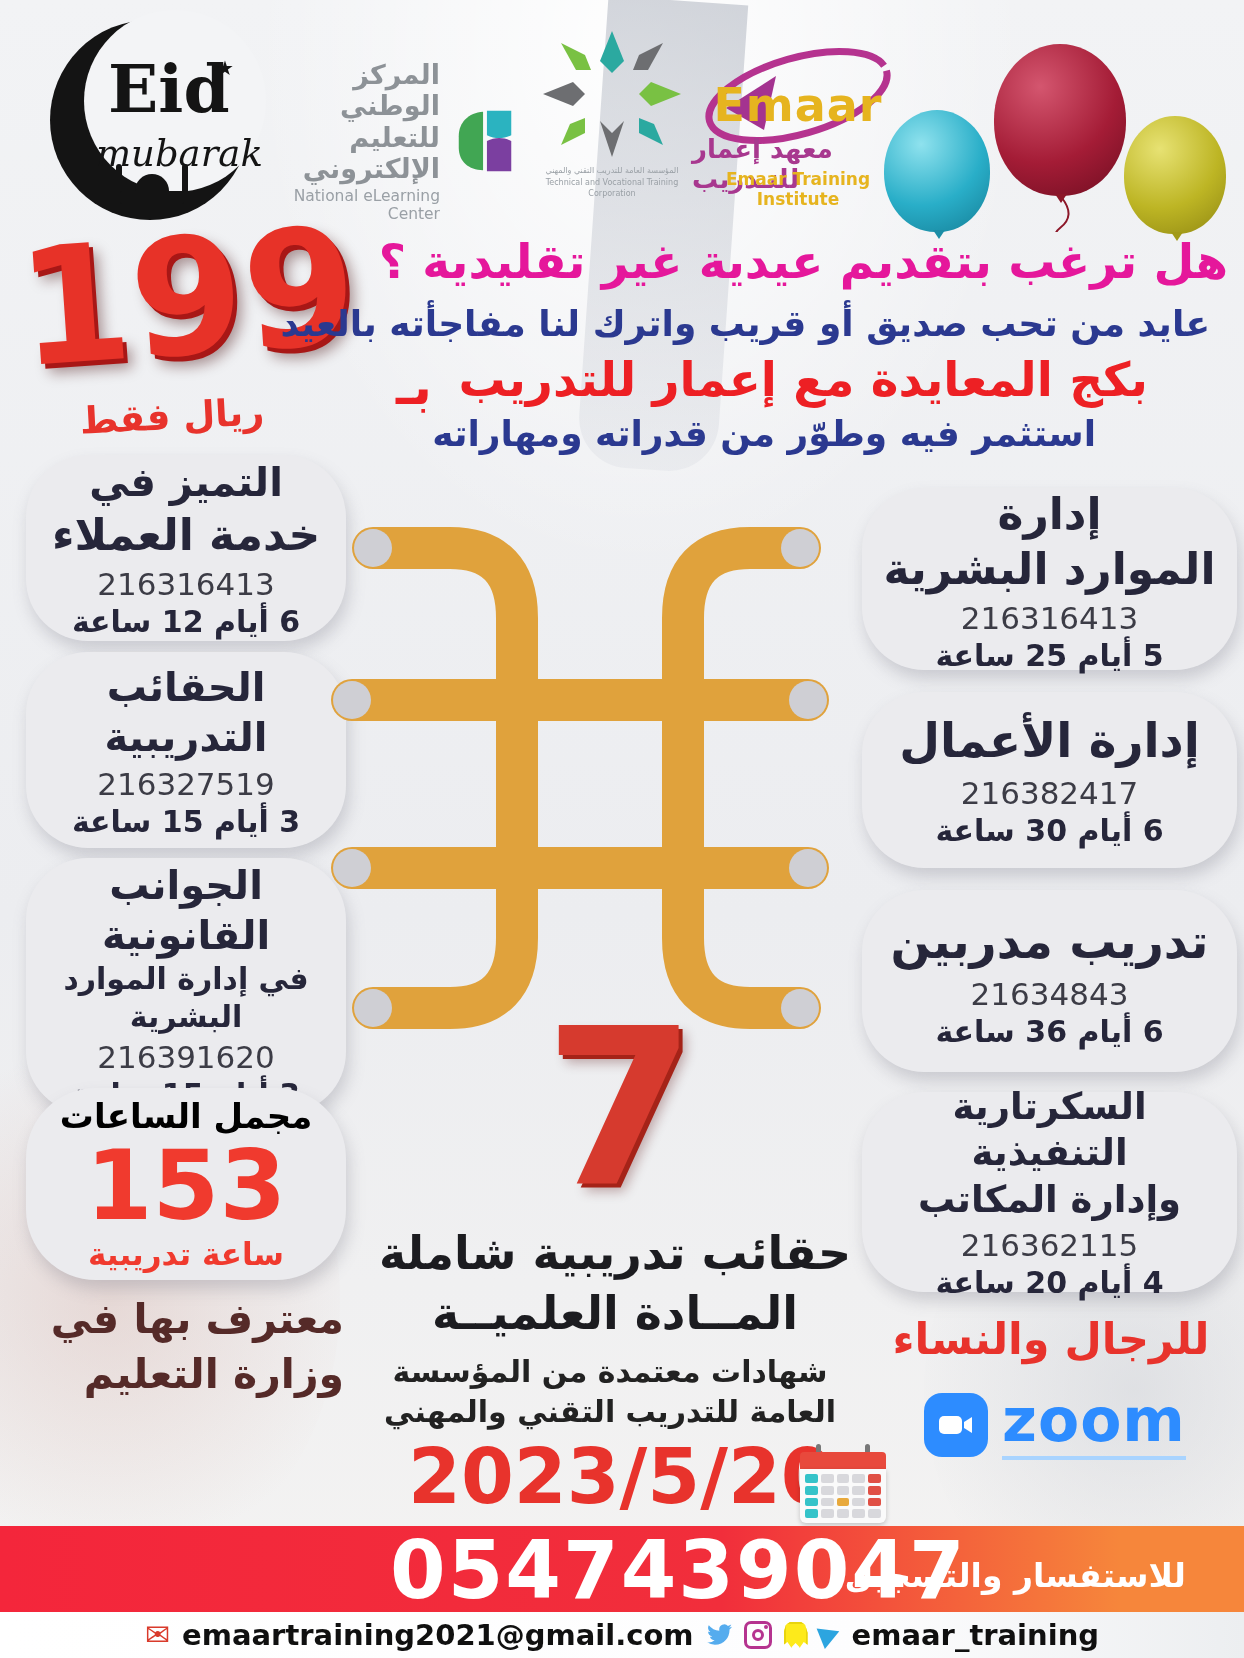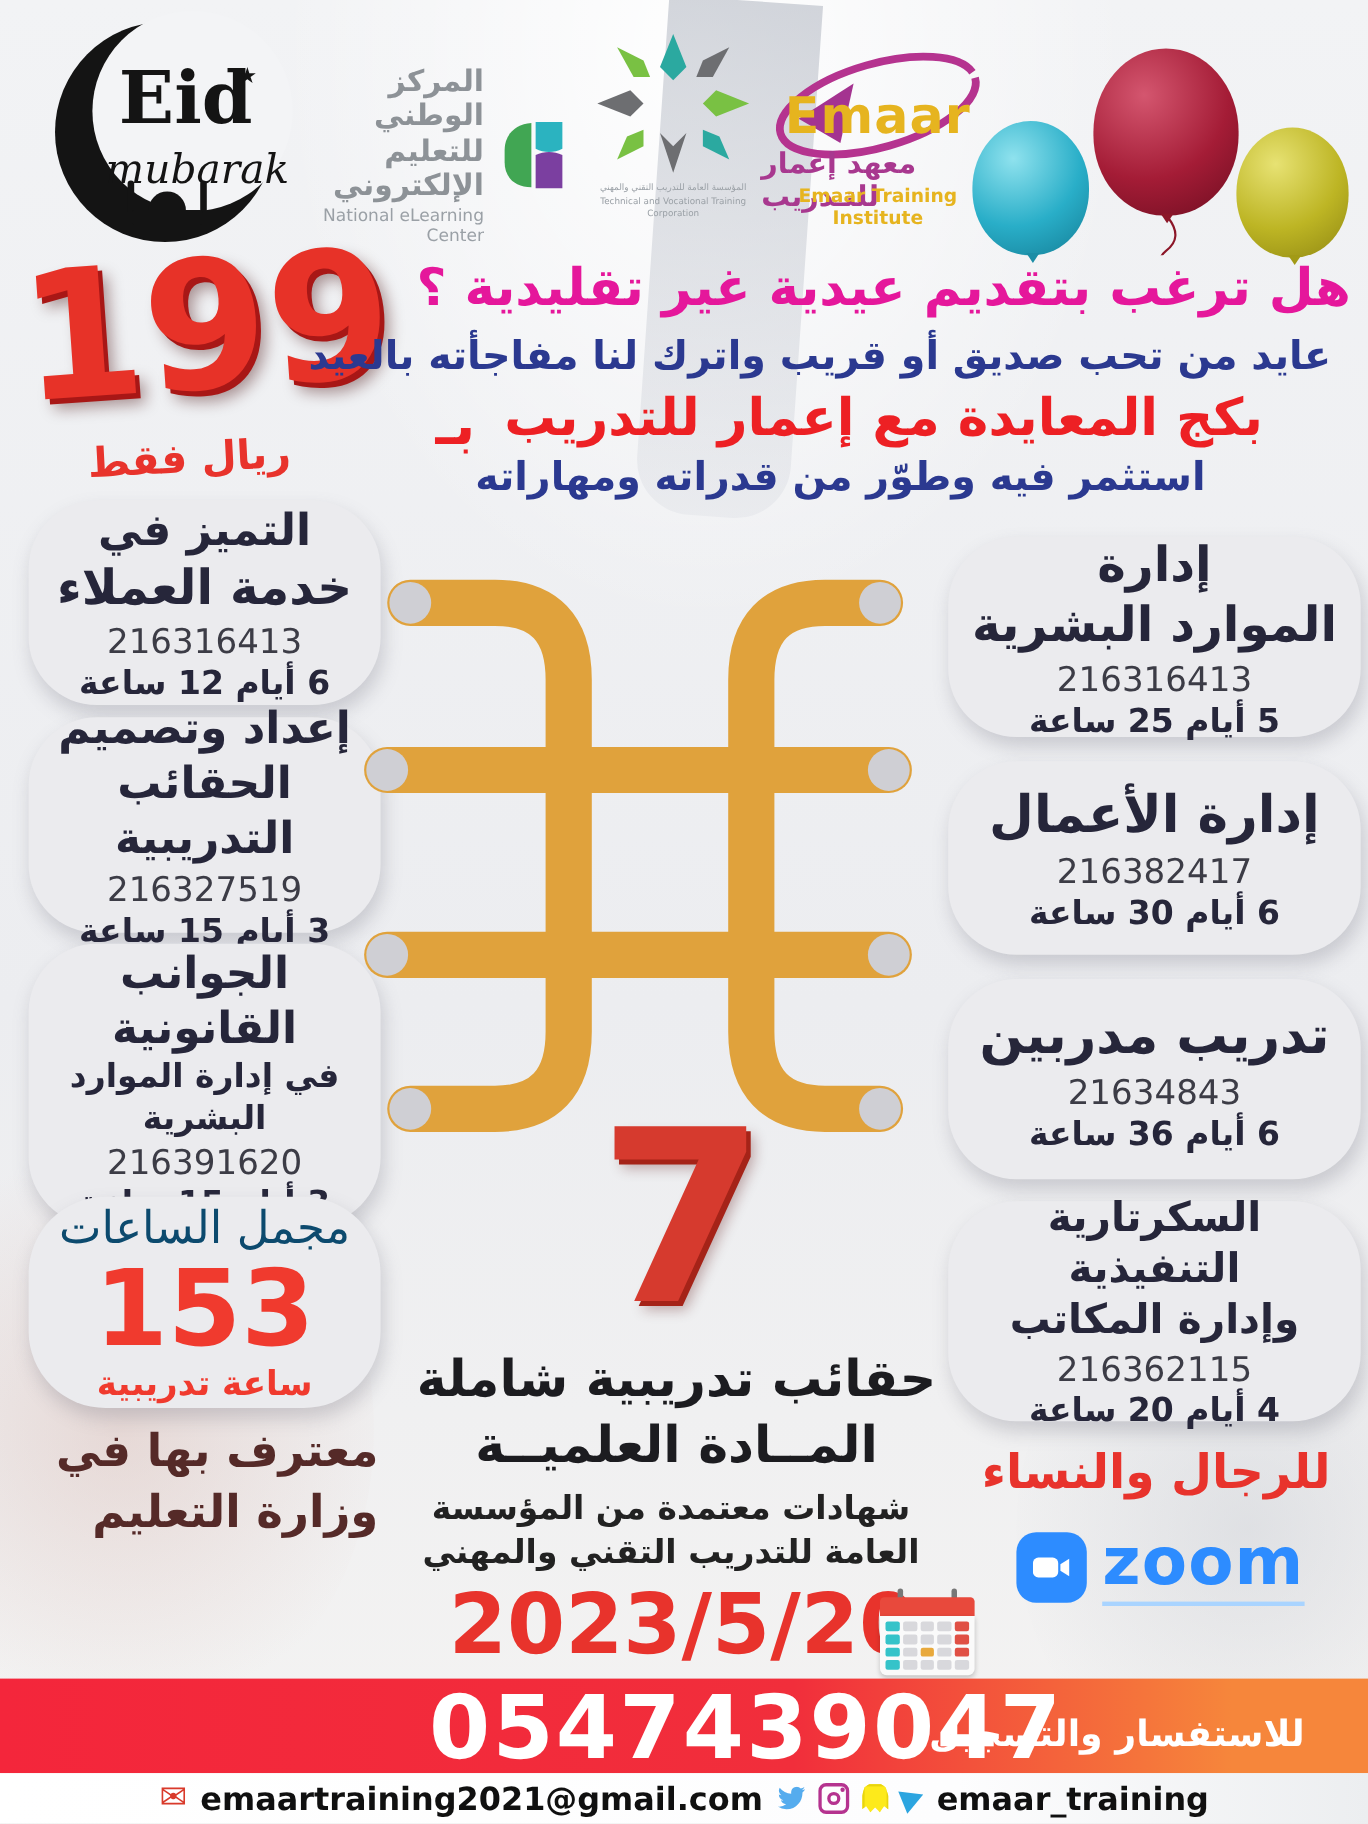--- a/index.html
+++ b/index.html
@@ -63,21 +63,21 @@
   .h-prefix{top:358px;left:396px;font-size:50px;color:#ed2024;font-weight:bold;}
   .h-invest{top:413px;right:148px;font-size:36px;color:#2b3990;}
   
   .card{position:absolute;background:#ebebee;border-radius:62px;box-shadow:3px 9px 16px rgba(110,112,125,.28);
     display:flex;flex-direction:column;justify-content:center;align-items:center;text-align:center;
     padding:8px 14px;box-sizing:border-box;direction:rtl;}
   .card .t1,.card .t2{color:#26263a;font-weight:bold;line-height:1.25;}
   .card .code{color:#3c3c46;font-size:31px;font-weight:500;margin-top:4px;direction:ltr;}
   .card .dur{color:#26263a;font-size:30px;font-weight:600;margin-top:2px;}
   .t-40{font-size:40px;} .t-44{font-size:44px;} .t-48{font-size:47px;} .t-38{font-size:37px;} .t-30{font-size:30px;}
-  .tot-title{color:#0c4a6e;font-weight:normal;font-size:41px;}
+  .tot-title{color:#000000;font-weight:bold;font-size:34px;}
   .tot-num{color:#f03a2e;font-weight:bold;font-size:96px;line-height:1.05;}
   .tot-unit{color:#f03a2e;font-weight:bold;font-size:31px;}
   .recognized{left:28px;top:1292px;width:316px;text-align:right;direction:rtl;color:#552a28;font-weight:bold;font-size:41px;line-height:1.35;}
   
   .gold-svg{left:330px;top:470px;}
   .big7{left:540px;top:1000px;width:160px;text-align:center;font-size:218px;line-height:1;font-weight:800;color:#d63a2e;
     text-shadow:4px 4px 0 #a52318,7px 8px 12px rgba(80,0,0,.3);}
   .pkg1{left:348px;top:1226px;width:534px;text-align:center;direction:rtl;font-size:46px;font-weight:bold;color:#1c1c20;white-space:nowrap;}
   .pkg2{left:348px;top:1286px;width:534px;text-align:center;direction:rtl;font-size:46px;font-weight:bold;color:#1c1c20;white-space:nowrap;}
   .cert1{left:330px;top:1354px;width:560px;text-align:center;direction:rtl;font-size:30px;font-weight:600;color:#222;white-space:nowrap;}
@@ -199,21 +199,20 @@
   <div class="abs h h-prefix">بـ</div>
   <div class="abs h h-invest">استثمر فيه وطوّر من قدراته ومهاراته</div>
 
   <div class="card" style="left:26px;top:455px;width:320px;height:186px;">
     <div class="t1 t-40">التميز في</div>
     <div class="t2 t-44">خدمة العملاء</div>
     <div class="code">216316413</div>
     <div class="dur">6  أيام 12 ساعة</div>
   </div>
   <div class="card" style="left:26px;top:652px;width:320px;height:196px;">
-    <div class="t1 t-40">إعداد وتصميم</div>
     <div class="t2 t-40">الحقائب التدريبية</div>
     <div class="code">216327519</div>
     <div class="dur">3 أيام 15 ساعة</div>
   </div>
   <div class="card" style="left:26px;top:858px;width:320px;height:256px;">
     <div class="t1 t-40">الجوانب القانونية</div>
     <div class="t2 t-30">في إدارة الموارد البشرية</div>
     <div class="code">216391620</div>
     <div class="dur">3 أيام 15 ساعة</div>
   </div>

